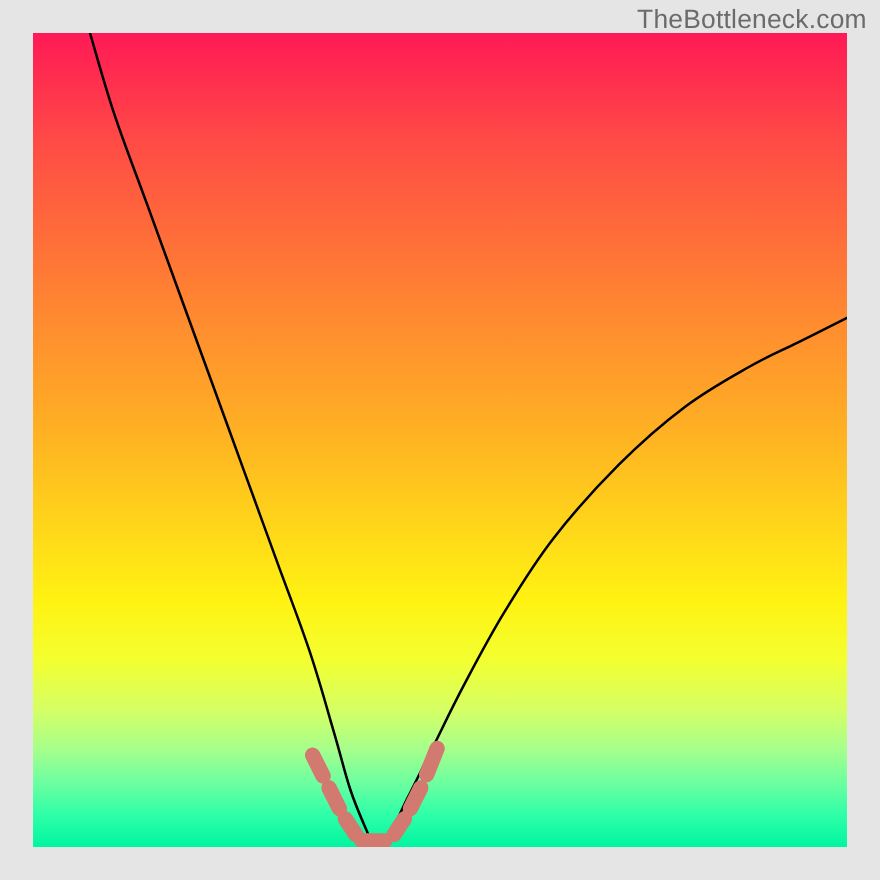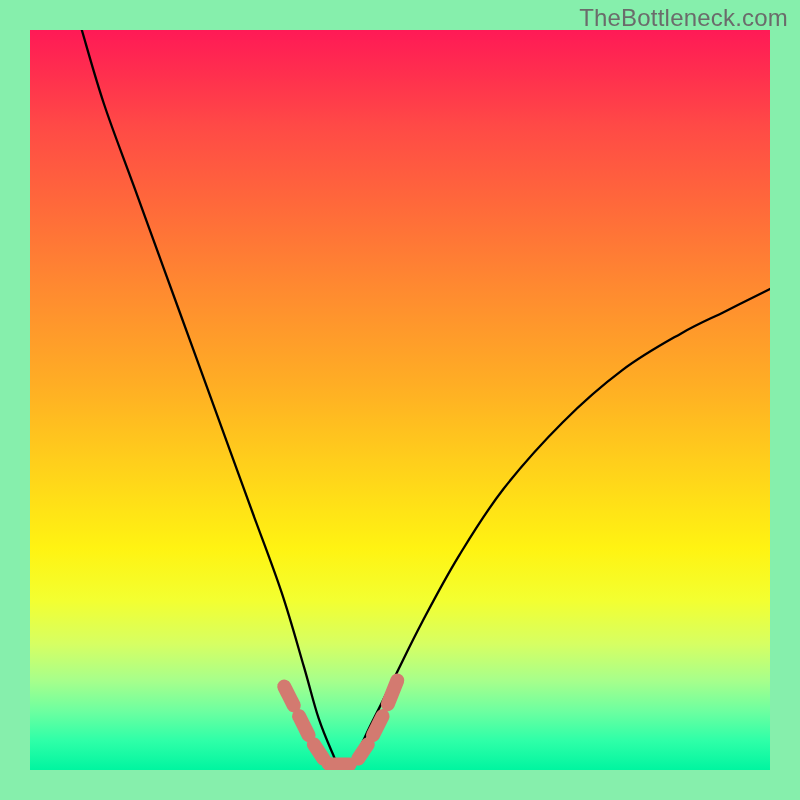--- a/index.html
+++ b/index.html
@@ -10,21 +10,21 @@
     overflow: hidden;
     background: #000;
     font-family: Arial, Helvetica, sans-serif;
   }
   .frame {
     position: absolute;
     top: 0;
     left: 0;
     width: 800px;
     height: 800px;
-    background: #86efac;
+    background: #e5e5e5;
   }
   .plot {
     position: absolute;
     top: 30px;
     left: 30px;
     width: 740px;
     height: 740px;
     background: linear-gradient(
       to bottom,
       #ff1a56 0%,

